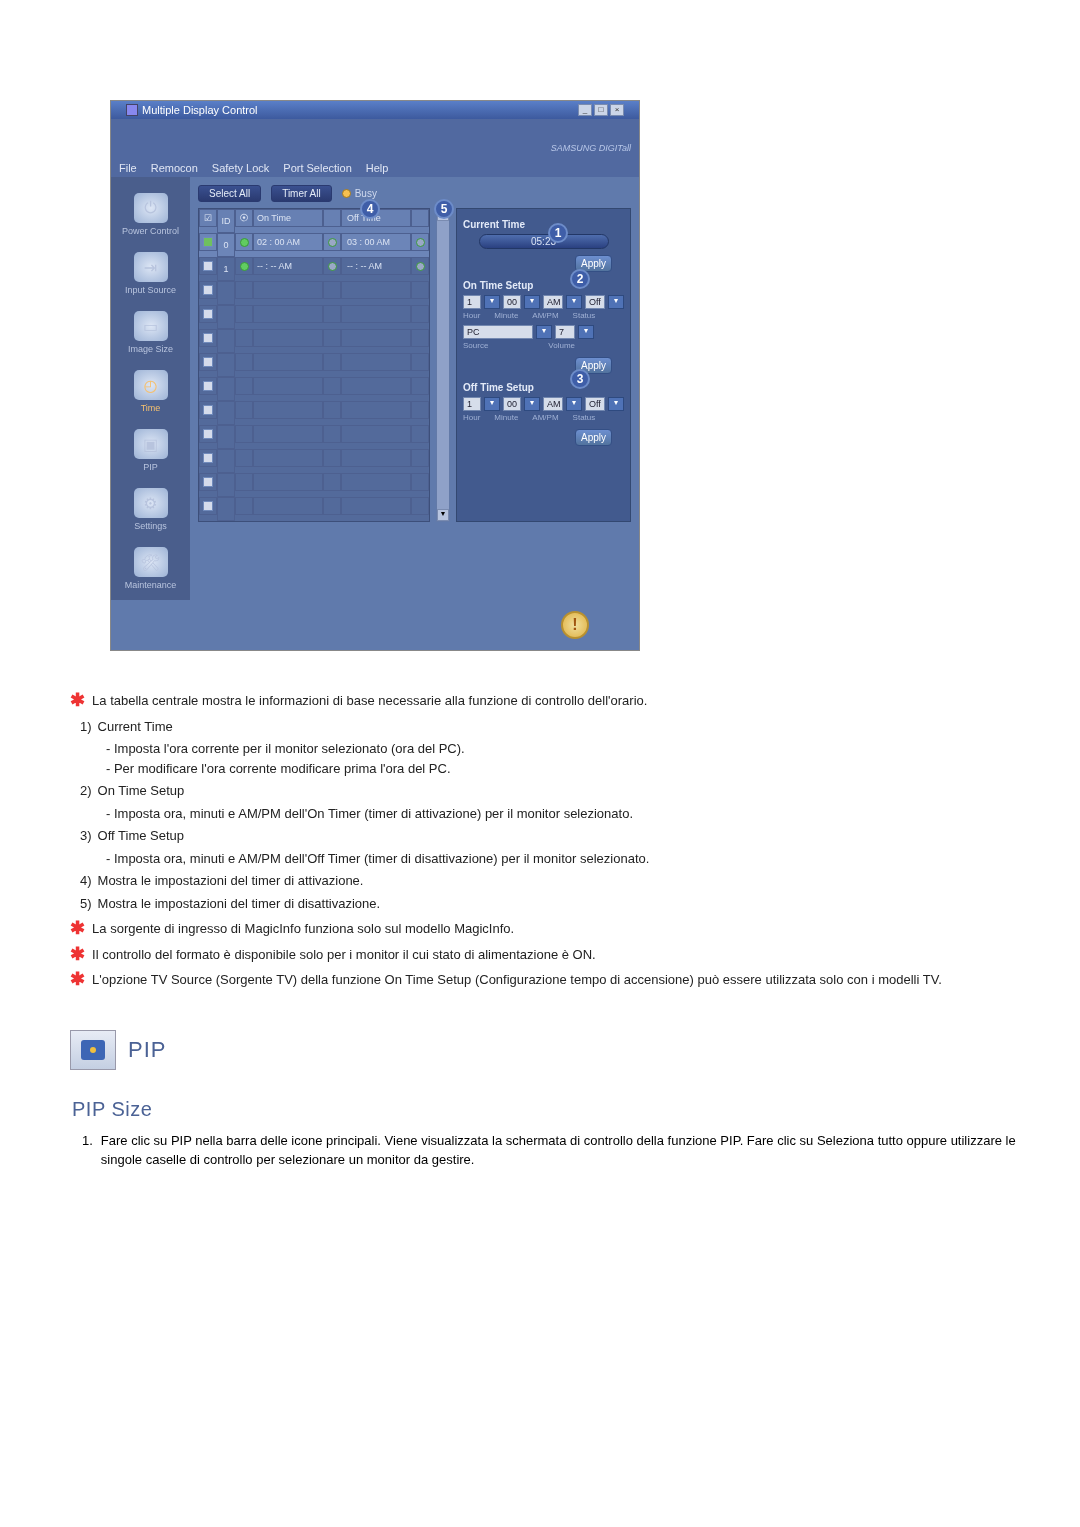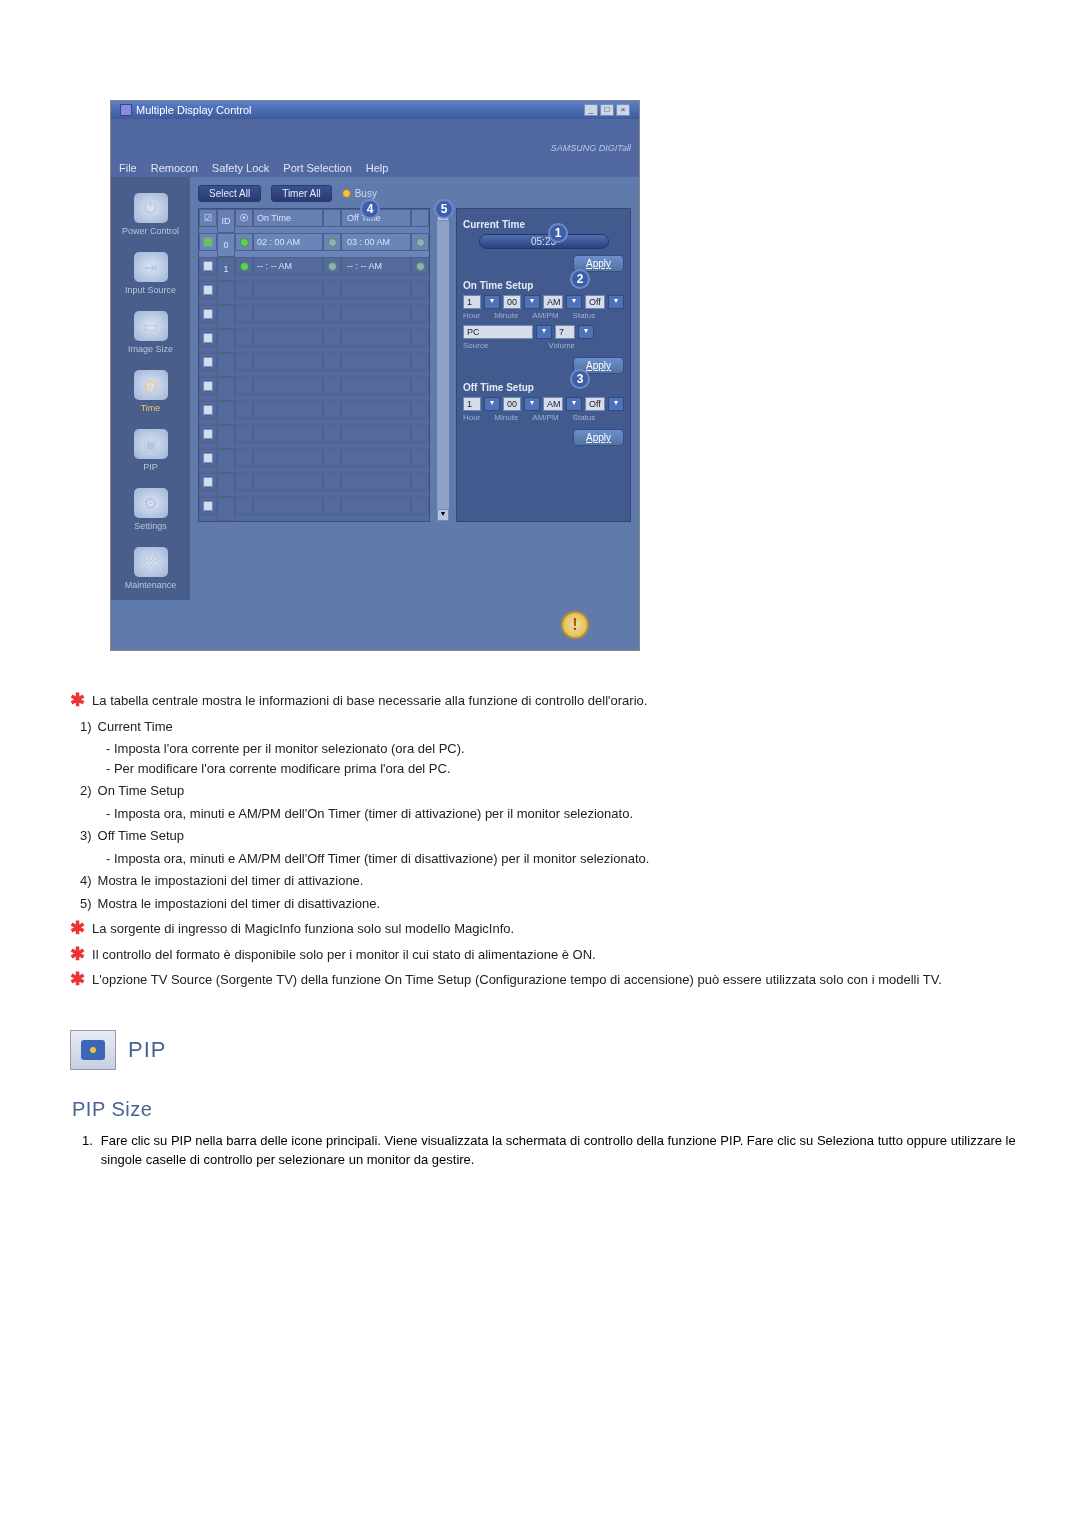--- a/index.html
+++ b/index.html
@@ -1,19 +1,19 @@
 <!DOCTYPE html>
 <html><head>
   <meta charset="utf-8">
   <style>
     * { margin: 0; padding: 0; box-sizing: border-box; }
     body { font-family: Arial, sans-serif; background: #fff; width: 1080px; }
     .page { padding: 60px 60px 80px 60px; }
     .screenshot-frame { width: 530px; margin: 40px 0 40px 50px; border: 1px solid #888; }
-    .titlebar { background: linear-gradient(#5a7fc8,#3d5a9e); color: #fff; font-size: 11px; padding: 3px 9px; display: flex; align-items: flex-start; justify-content: space-between; }
+    .titlebar { background: linear-gradient(#5a7fc8,#3d5a9e); color: #fff; font-size: 11px; padding: 3px 15px; display: flex; align-items: flex-start; justify-content: space-between; }
     .titlebar-left { display: flex; align-items: center; gap: 4px; }
     .titlebar-icon { width: 12px; height: 12px; background: #88e; border: 1px solid #446; }
     .window-btns { display: flex; gap: 2px; }
     .window-btn { width: 14px; height: 12px; background: #cbd5e8; border: 1px solid #7a8cb0; font-size: 8px; text-align: center; line-height: 10px; color:#333; }
     .menubar { background: #5169a0; color: #e0e6f4; font-size: 11px; padding: 3px 8px; display: flex; justify-content: space-between; align-items: center; }
     .menubar-items { display: flex; gap: 14px; margin-top: 40px; }
     .menubar-right { font-size: 9px; color: #b8c7e8; font-style: italic; }
     .app-body { display: flex; background: #5a6f9e; }
     .sidebar { width: 90px; background: #4a5e8c; padding-top: 10px; }
     .side-item { text-align: center; color: #b8c4de; font-size: 9px; padding: 6px 0 10px 0; }
@@ -37,21 +37,21 @@
     .c-time2{width:70px;height:18px;justify-content:flex-start;padding-left:5px;}
     .c-st3{width:18px;height:18px;}
     .chk-box{width:10px;height:10px;background:#d5dcec;border:1px solid #718bbc;}
     .chk-on{background:#6fc060;}
     .status-dot{width:9px;height:9px;border-radius:50%;background:#61cc61;border:1px solid #3a9a3a;}
     .status-dot.off{background:#9aa8c6;}
     .badge-circle{position:absolute;width:20px;height:20px;border-radius:50%;background:#3f5ea8;border:2px solid #6d8cc9;color:#fff;font-size:12px;font-weight:bold;display:flex;align-items:center;justify-content:center;}
     .side-panel{flex:1;background:#425a8e;border:1px solid #334871;padding:6px;color:#dce4f4;font-size:10px;position:relative;}
     .sec-title{font-size:10px;font-weight:bold;color:#e3eaf8;margin:4px 0 4px 0;display:flex;align-items:center;gap:4px;}
     .time-pill{background:linear-gradient(#4f6eae,#2a4080);border:1px solid #223766;border-radius:10px;padding:1px 10px;color:#dbe4f6;font-size:10px;text-align:center;width:130px;margin:0 auto 4px auto;}
-    .apply-btn{background:linear-gradient(#6d8fd0,#52739e);color:#fff;font-size:10px;padding:2px 12px;border-radius:4px;border:1px solid #344f85;float:right;margin:2px 0 4px 0;text-decoration:underline;}
+    .apply-btn{background:linear-gradient(#6d8fd0,#52739e);color:#fff;font-size:10px;padding:2px 5px;border-radius:4px;border:1px solid #344f85;float:right;margin:2px 12px 4px 0;}
     .clear{clear:both;}
     .ctrl-row{display:flex;gap:3px;margin:2px 0;}
     .ctrl-box{background:#d6ddea;border:1px solid #7388b0;font-size:9px;padding:1px 3px;color:#223;}
     .ctrl-dd{width:16px;background:#4f72b6;border:1px solid #2e4a80;color:#fff;font-size:8px;text-align:center;}
     .ctrl-labels{display:flex;gap:14px;font-size:8px;color:#9fb0d4;margin-bottom:5px;}
     .scrollbar{width:14px;background:#8fa1c8;border:1px solid #637aa8;display:flex;flex-direction:column;justify-content:space-between;}
     .sb-btn{height:12px;background:#b8c5e0;border:1px solid #7a8bb0;font-size:7px;text-align:center;}
     .footer-area{height:50px;background:#607aac;display:flex;justify-content:flex-end;align-items:center;padding-right:50px;}
     .footer-icon{width:28px;height:28px;border-radius:50%;background:radial-gradient(#f0e0a0,#e0b040);border:2px solid #b89030;color:#a05510;font-size:16px;display:flex;align-items:center;justify-content:center;font-weight:bold;}
     

